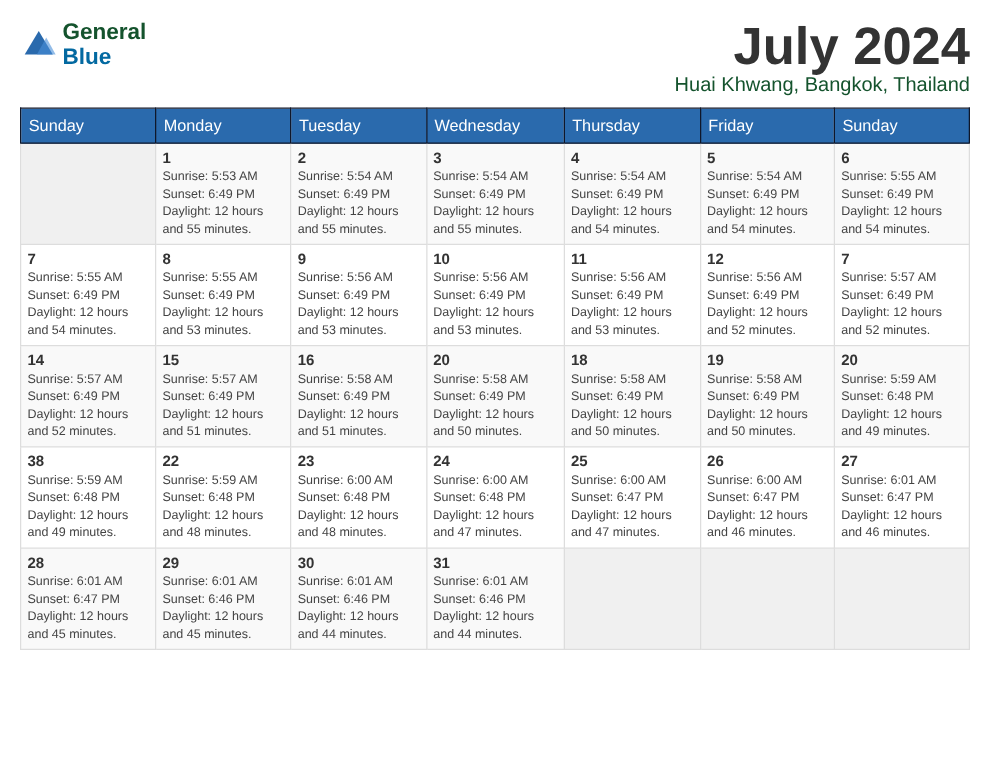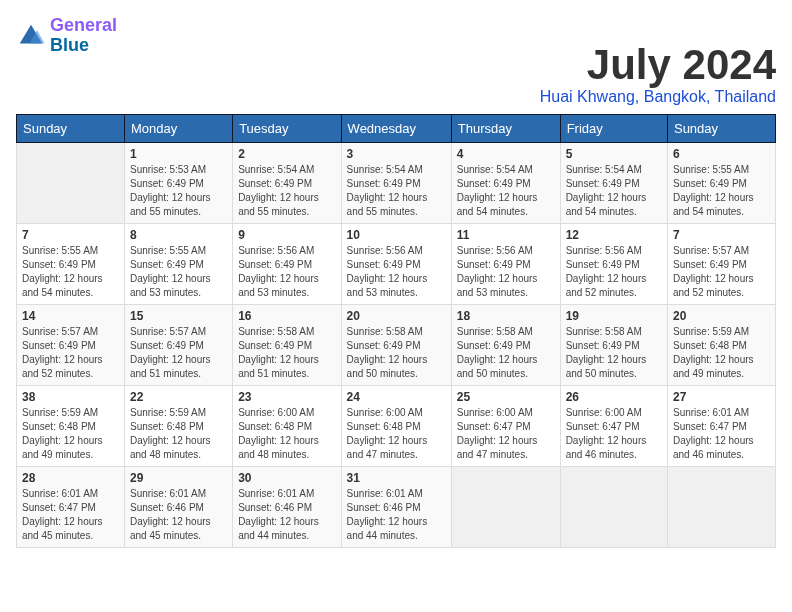--- a/index.html
+++ b/index.html
@@ -22,44 +22,43 @@
       gap: 4px;
     }
     .logo-text {
       display: flex;
       flex-direction: column;
       line-height: 1.1;
     }
     .logo-general {
       font-size: 18px;
       font-weight: bold;
-      color: #8b5cf6;
+      color: #14532d;
     }
     .logo-blue {
       font-size: 18px;
       font-weight: bold;
       color: #0369a1;
     }
     .logo-icon {
       width: 30px;
       height: 30px;
     }
     .title-area {
       text-align: right;
-      margin-top: 28px;
     }
     .month-title {
       font-size: 42px;
       font-weight: bold;
       color: #333;
       line-height: 1;
     }
     .location-title {
       font-size: 16px;
-      color: #1d4ed8;
+      color: #14532d;
       margin-top: 2px;
     }
     .calendar-table {
       width: 100%;
       border-collapse: collapse;
       font-size: 11px;
     }
     .calendar-table th {
       background-color: #2a6aad;
       color: #fff;

